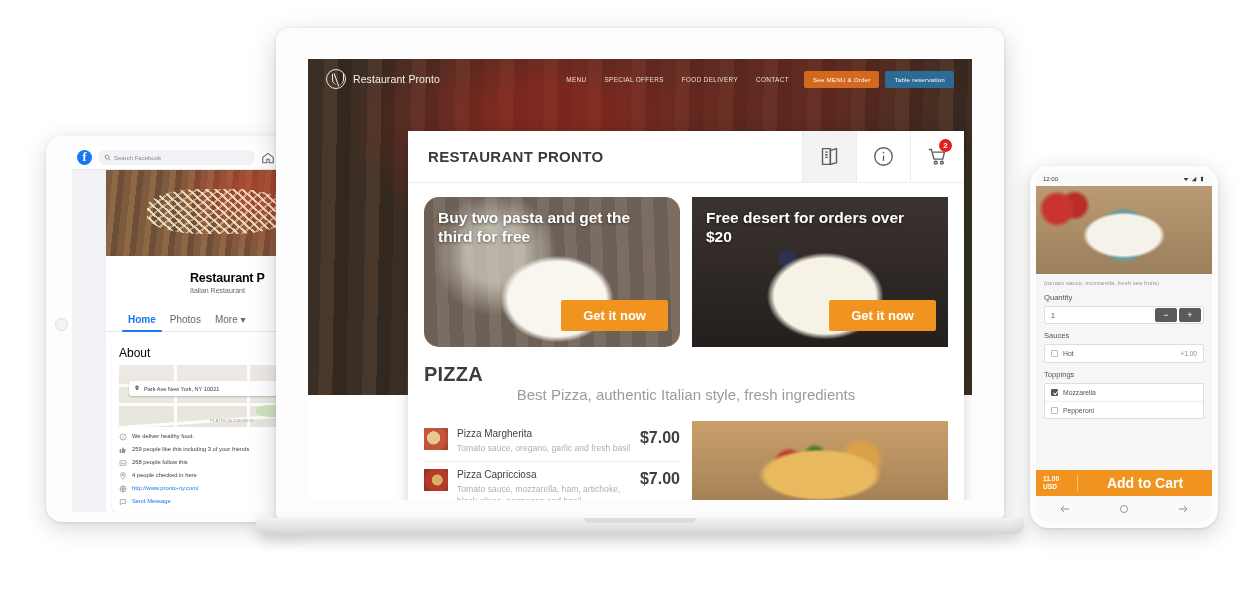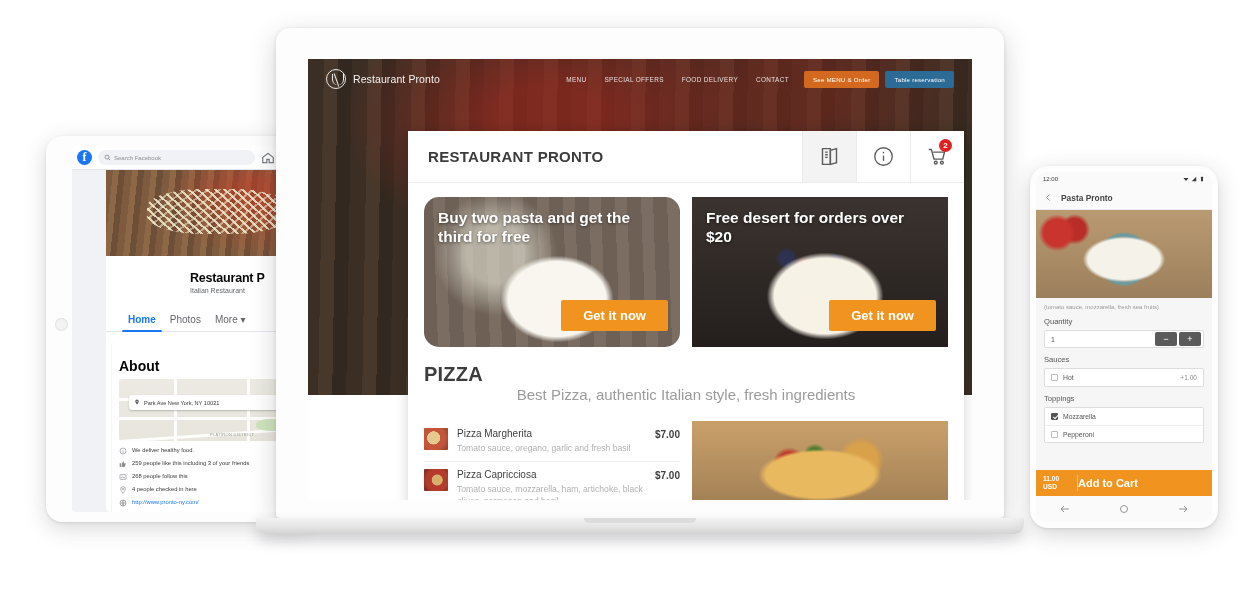--- a/index.html
+++ b/index.html
@@ -111,21 +111,21 @@
   #fb-tabs .tab.active { color: #1877f2; font-weight: bold; }
   #fb-tabs .tab.active::after {
     content:''; position:absolute; left:-6px; right:-6px; bottom:-1px;
     height:2px; background:#1877f2; border-radius:2px;
   }
   #fb-about {
     margin: 8px 6px 0 6px; background: #fff; border-radius: 5px;
     box-shadow: 0 1px 2px rgba(0,0,0,.14); padding: 6px 7px;
   }
   .about-head { display:flex; justify-content: space-between; align-items: baseline; }
-  .about-title { font-size: 14px; font-weight: bold; color: #050505; margin-top: 12px; }
+  .about-title { font-size: 12px; font-weight: normal; color: #050505; }
   #fb-map {
     margin-top: 5px; height: 62px; border-radius: 3px; position: relative; overflow: hidden;
     background:
       linear-gradient(#eceae3, #e8e5dd);
   }
   #fb-map .road { position:absolute; background:#fdfdfb; }
   #fb-map .road.h { left:-5%; width:110%; height:3px; }
   #fb-map .road.v { top:-5%; height:110%; width:3px; }
   #fb-map .green { position:absolute; background:#cfe3bd; border-radius:40%; }
   #fb-map .addr {
@@ -270,21 +270,21 @@
     display: flex; align-items: flex-start; gap: 9px;
     padding: 7px 0; border-top: 1px solid #eeeeee;
   }
   .mrow:first-child { border-top: none; }
   .mthumb { width: 24px; height: 22px; flex-shrink: 0; border-radius: 1px; }
   .mthumb.t1 { background: radial-gradient(circle at 40% 45%, #e7c98f 0 34%, #c4553a 36% 60%, #8b3a24); }
   .mthumb.t2 { background: radial-gradient(circle at 55% 50%, #d8b06c 0 30%, #b53c2c 34% 62%, #6e2e1e); }
   .mbody { flex: 1; min-width: 0; }
   .mname { font-size: 10px; font-weight: normal; color: #3f3f3f; }
   .mdesc { font-size: 8.6px; color: #b0b0b0; margin-top: 3px; line-height: 1.42; }
-  .mprice { font-size: 10px; font-weight: bold; color: #3f3f3f; white-space: nowrap; padding-top: 1px; }
+  .mprice { font-size: 16px; font-weight: bold; color: #3f3f3f; white-space: nowrap; padding-top: 1px; }
   #pizza-photo {
     height: 98px; margin-bottom: 4px;
     background:
       radial-gradient(ellipse at 50% 55%, #e8b95e 0 30%, transparent 34%),
       radial-gradient(circle at 38% 44%, #bd3a2c 0 7%, transparent 10%),
       radial-gradient(circle at 60% 62%, #a83526 0 6%, transparent 9%),
       radial-gradient(circle at 48% 35%, #4d7a2e 0 5%, transparent 8%),
       radial-gradient(circle at 66% 40%, #d9a14a 0 9%, transparent 13%),
       linear-gradient(#c9a06a, #9c7b52);
   }
@@ -353,21 +353,21 @@
   .opt-price { margin-left: auto; font-size: 6.6px; color: #8a8a8a; }
   #ph-cta {
     position: absolute; left: 0; right: 0; bottom: 26px; height: 26px;
     background: #f0941f; display: flex; align-items: center;
   }
   #ph-cta .price {
     width: 42px; color: #fff; font-size: 6.6px; font-weight: bold; line-height: 1.15;
     padding-left: 7px; border-right: 1px solid rgba(255,255,255,.45);
   }
   #ph-cta .add {
-    flex: 1; text-align: left; color: #fff; font-size: 11px; font-weight: bold;
+    flex: 1; text-align: center; color: #fff; font-size: 14px; font-weight: bold;
   }
   #ph-nav {
     position: absolute; left: 0; right: 0; bottom: 0; height: 26px;
     background: #fafafa; display: flex; align-items: center; justify-content: space-around;
     color: #8a8a8a;
   }
   #ph-nav span { width: 12px; height: 12px; }
   #ph-nav svg { width: 100%; height: 100%; display: block; }
 </style>
 </head>
@@ -618,28 +618,20 @@
               </svg>
             </span>
           <span>
               <svg viewBox="0 0 24 24" fill="currentColor">
                 <rect x="8" y="3" width="8" height="18" rx="1.5"></rect>
               </svg>
             </span>
         </span>
       </div>
 
-      <div id="ph-appbar">
-        <span class="back">
-          <svg viewBox="0 0 24 24" fill="none" stroke="currentColor" stroke-width="2.2">
-              <path d="M15 4 L7 12 L15 20"></path>
-            </svg>
-        </span>
-        <span class="t">Pasta Pronto</span>
-      </div>
 
       <div id="ph-photo"></div>
       <div id="ph-ingr">(tomato sauce, mozzarella, fresh sea fruits)</div>
 
       <div class="ph-sec">
         <div class="ph-label">Quantity</div>
         <div id="ph-qty">
           <span>1</span>
           <span class="spacer"></span>
           <span class="step">−</span>

